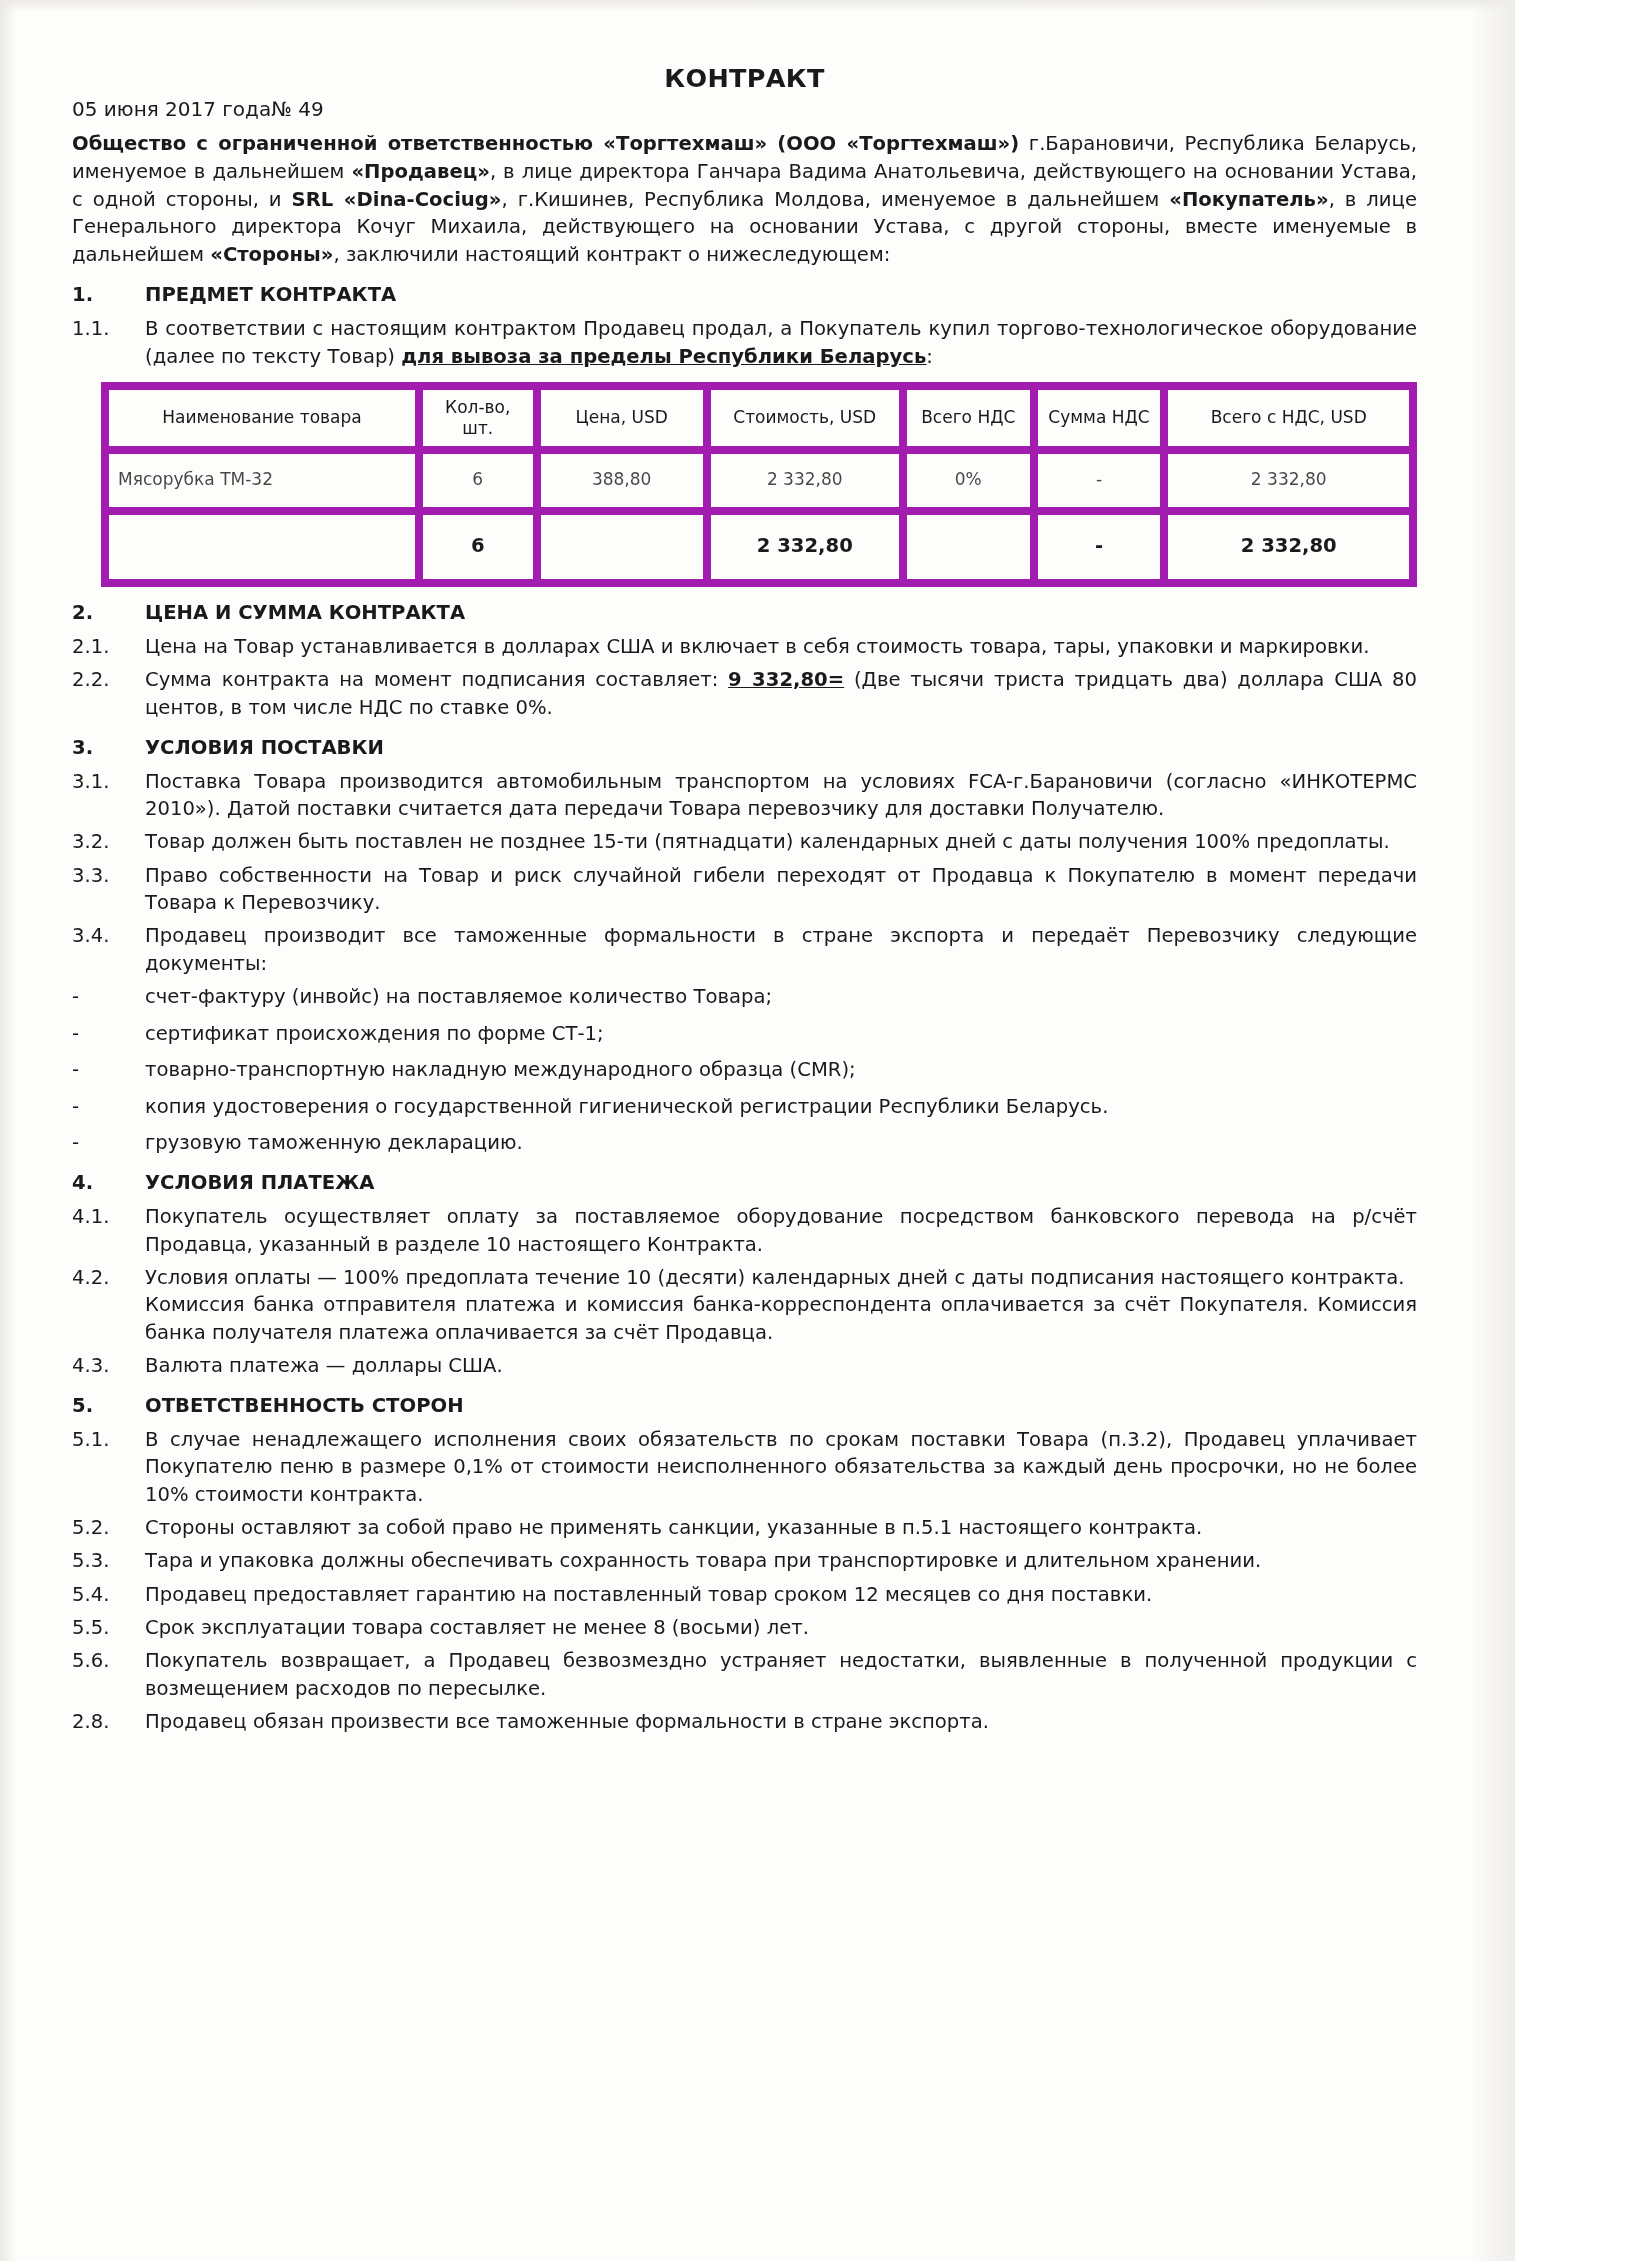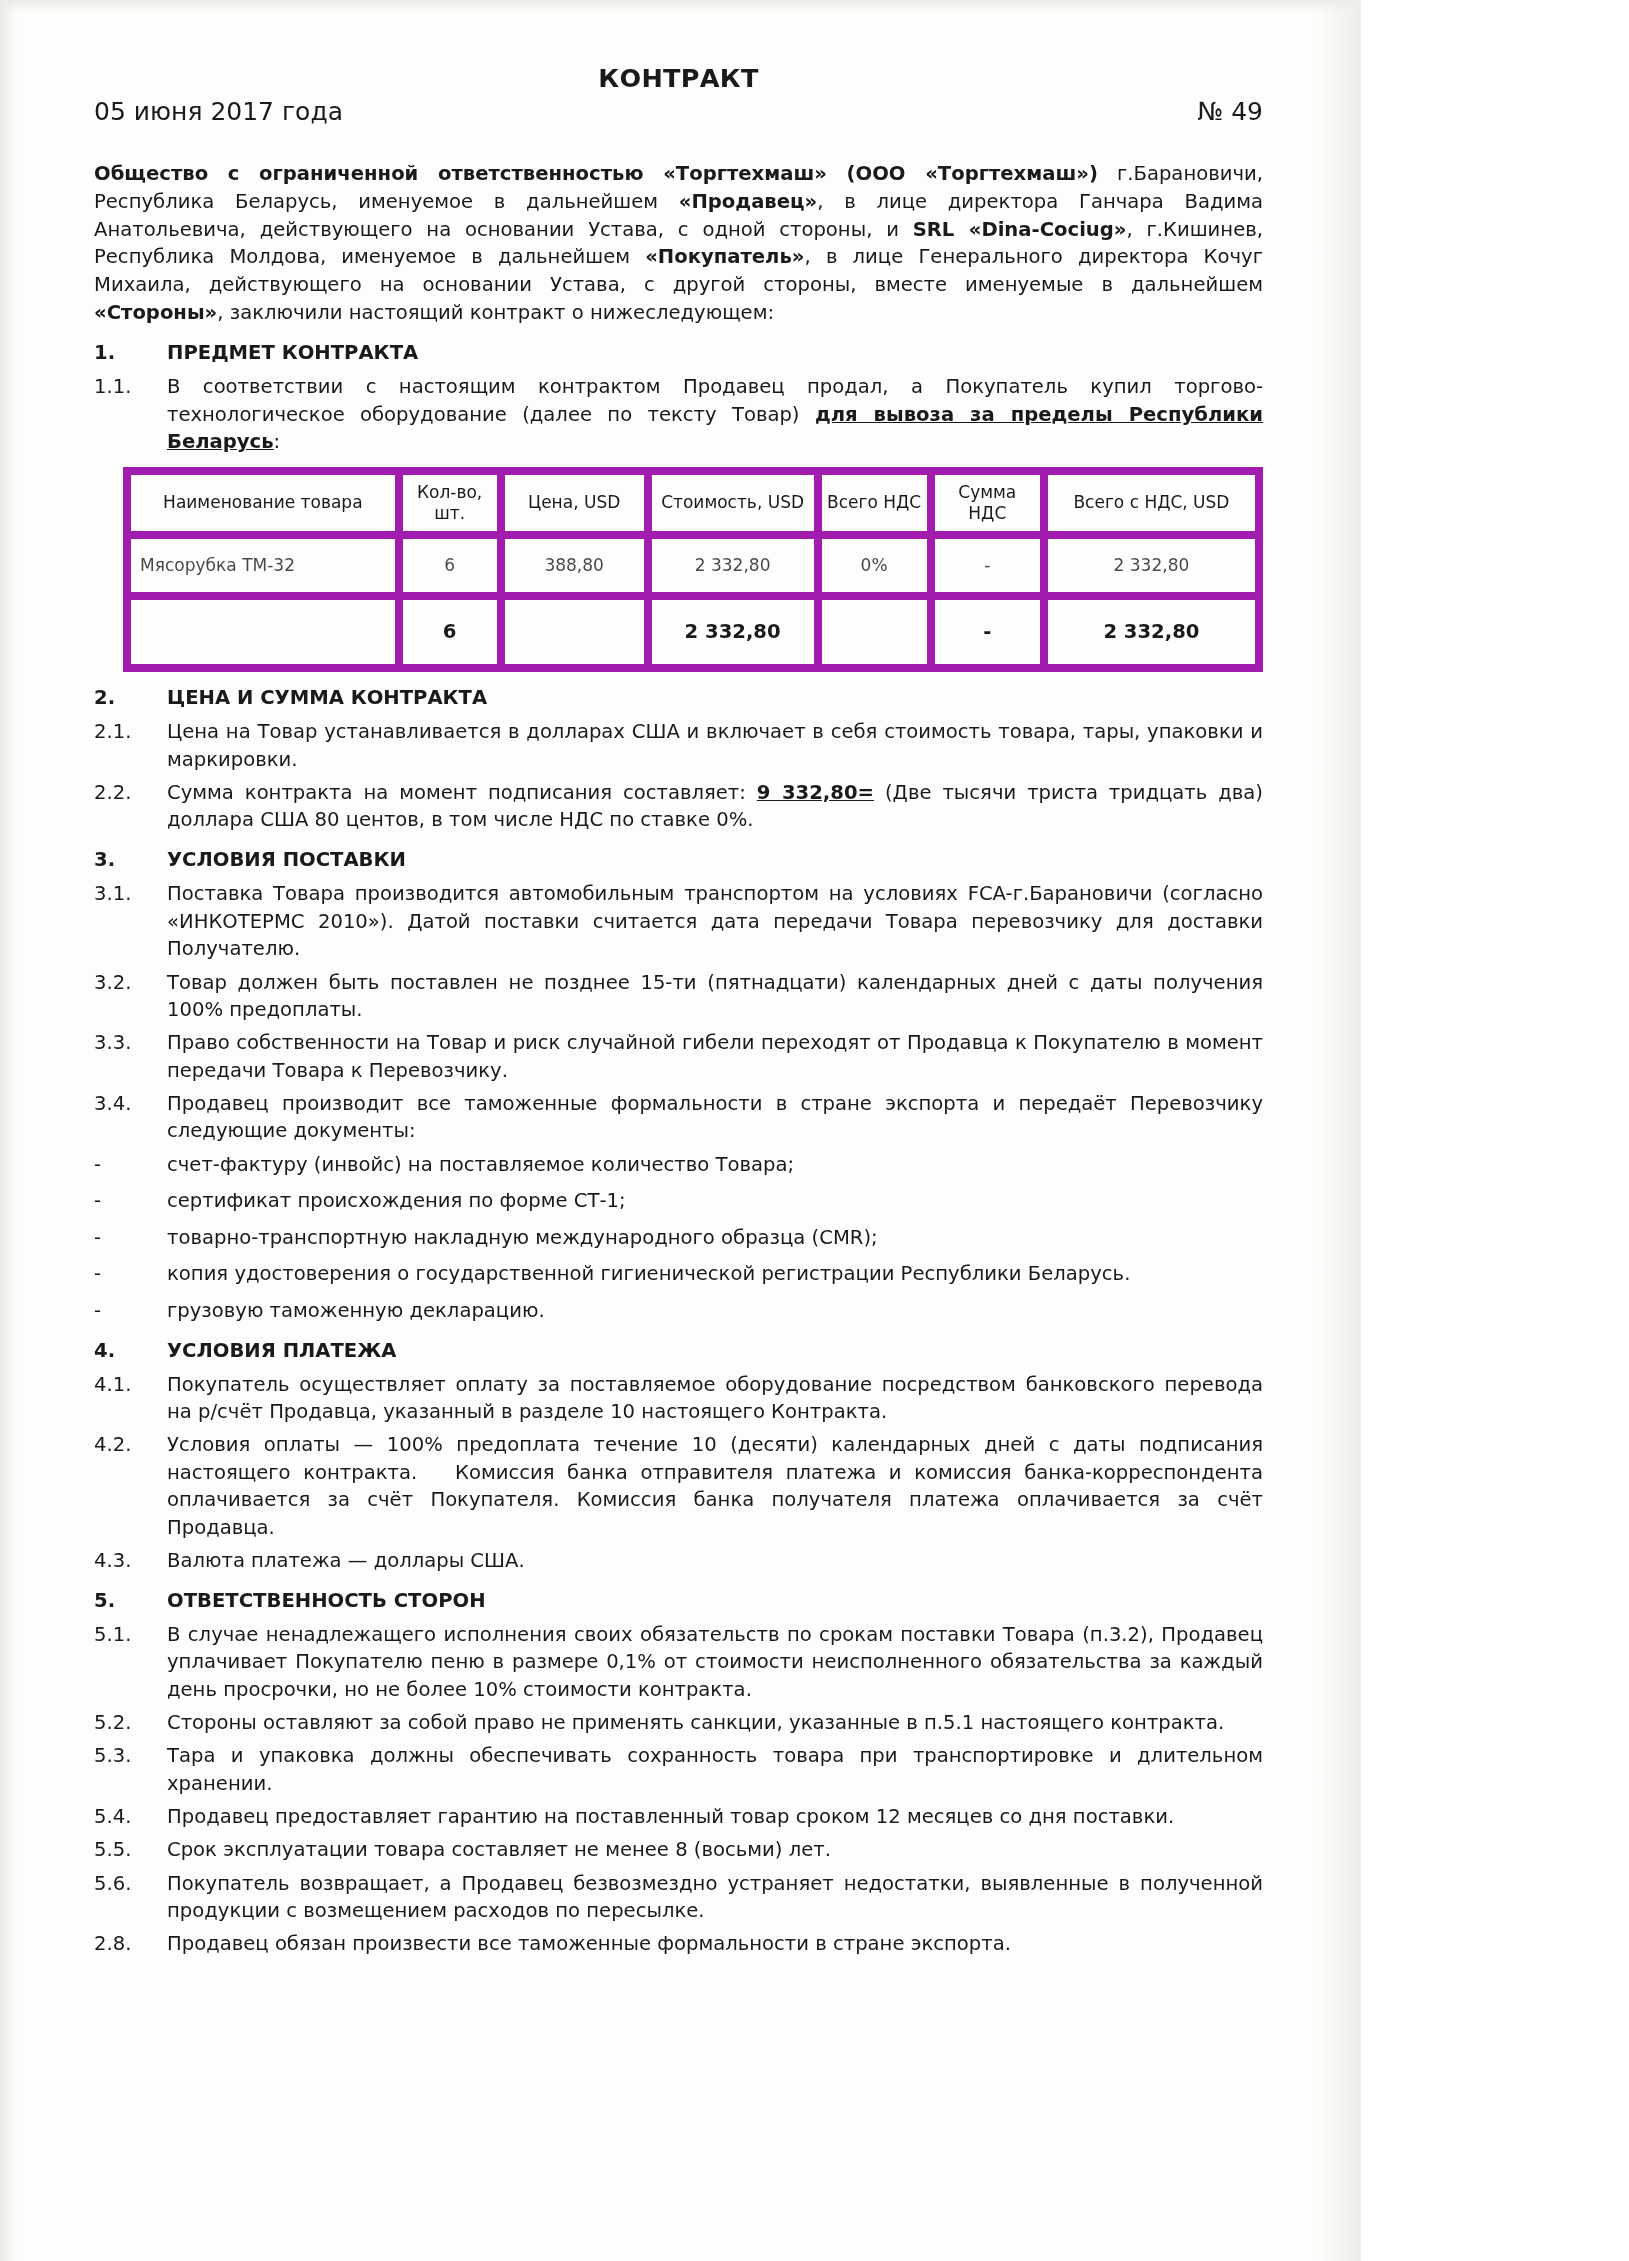--- a/index.html
+++ b/index.html
@@ -6,25 +6,25 @@
     margin: 0;
     padding: 0;
     background: #ffffff;
   }
   body {
     font-family: "DejaVu Sans", sans-serif;
     color: #1a1a1a;
   }
   .page {
     position: relative;
-    width: 1361px;
+    width: 1515px;
     height: 2261px;
     background: #fdfdfb;
     box-sizing: border-box;
-    padding: 63px 98px 39px 94px;
+    padding: 63px 98px 39px 72px;
     overflow: hidden;
   }
   
   .scan-edge-left {
     position: absolute;
     left: 0; top: 0; bottom: 0; width: 17px;
     background: linear-gradient(to right, #ebe9e4, rgba(255,255,255,0));
     pointer-events: none;
   }
   .scan-edge-top {
@@ -42,23 +42,22 @@
   .title {
     text-align: center;
     font-size: 25.5px;
     font-weight: bold;
     letter-spacing: 0.3px;
     margin: 0 0 3.9px 0;
   }
   .head-row {
     display: flex;
     align-items: baseline;
-    justify-content: space-between;
-    font-size: 25px;
-    margin-bottom: 34px;
+    font-size: 20px;
+    margin-bottom: 9px;
   }
   .head-date { flex: 0 0 auto; }
   .head-city { flex: 1 1 auto; text-align: center; margin-left: -39px;}
   .head-num  { flex: 0 0 auto; }
   .preamble {
     font-size: 19.6px;
     line-height: 1.42;
     text-align: justify;
     text-justify: inter-word;
     margin-bottom: 13px;

